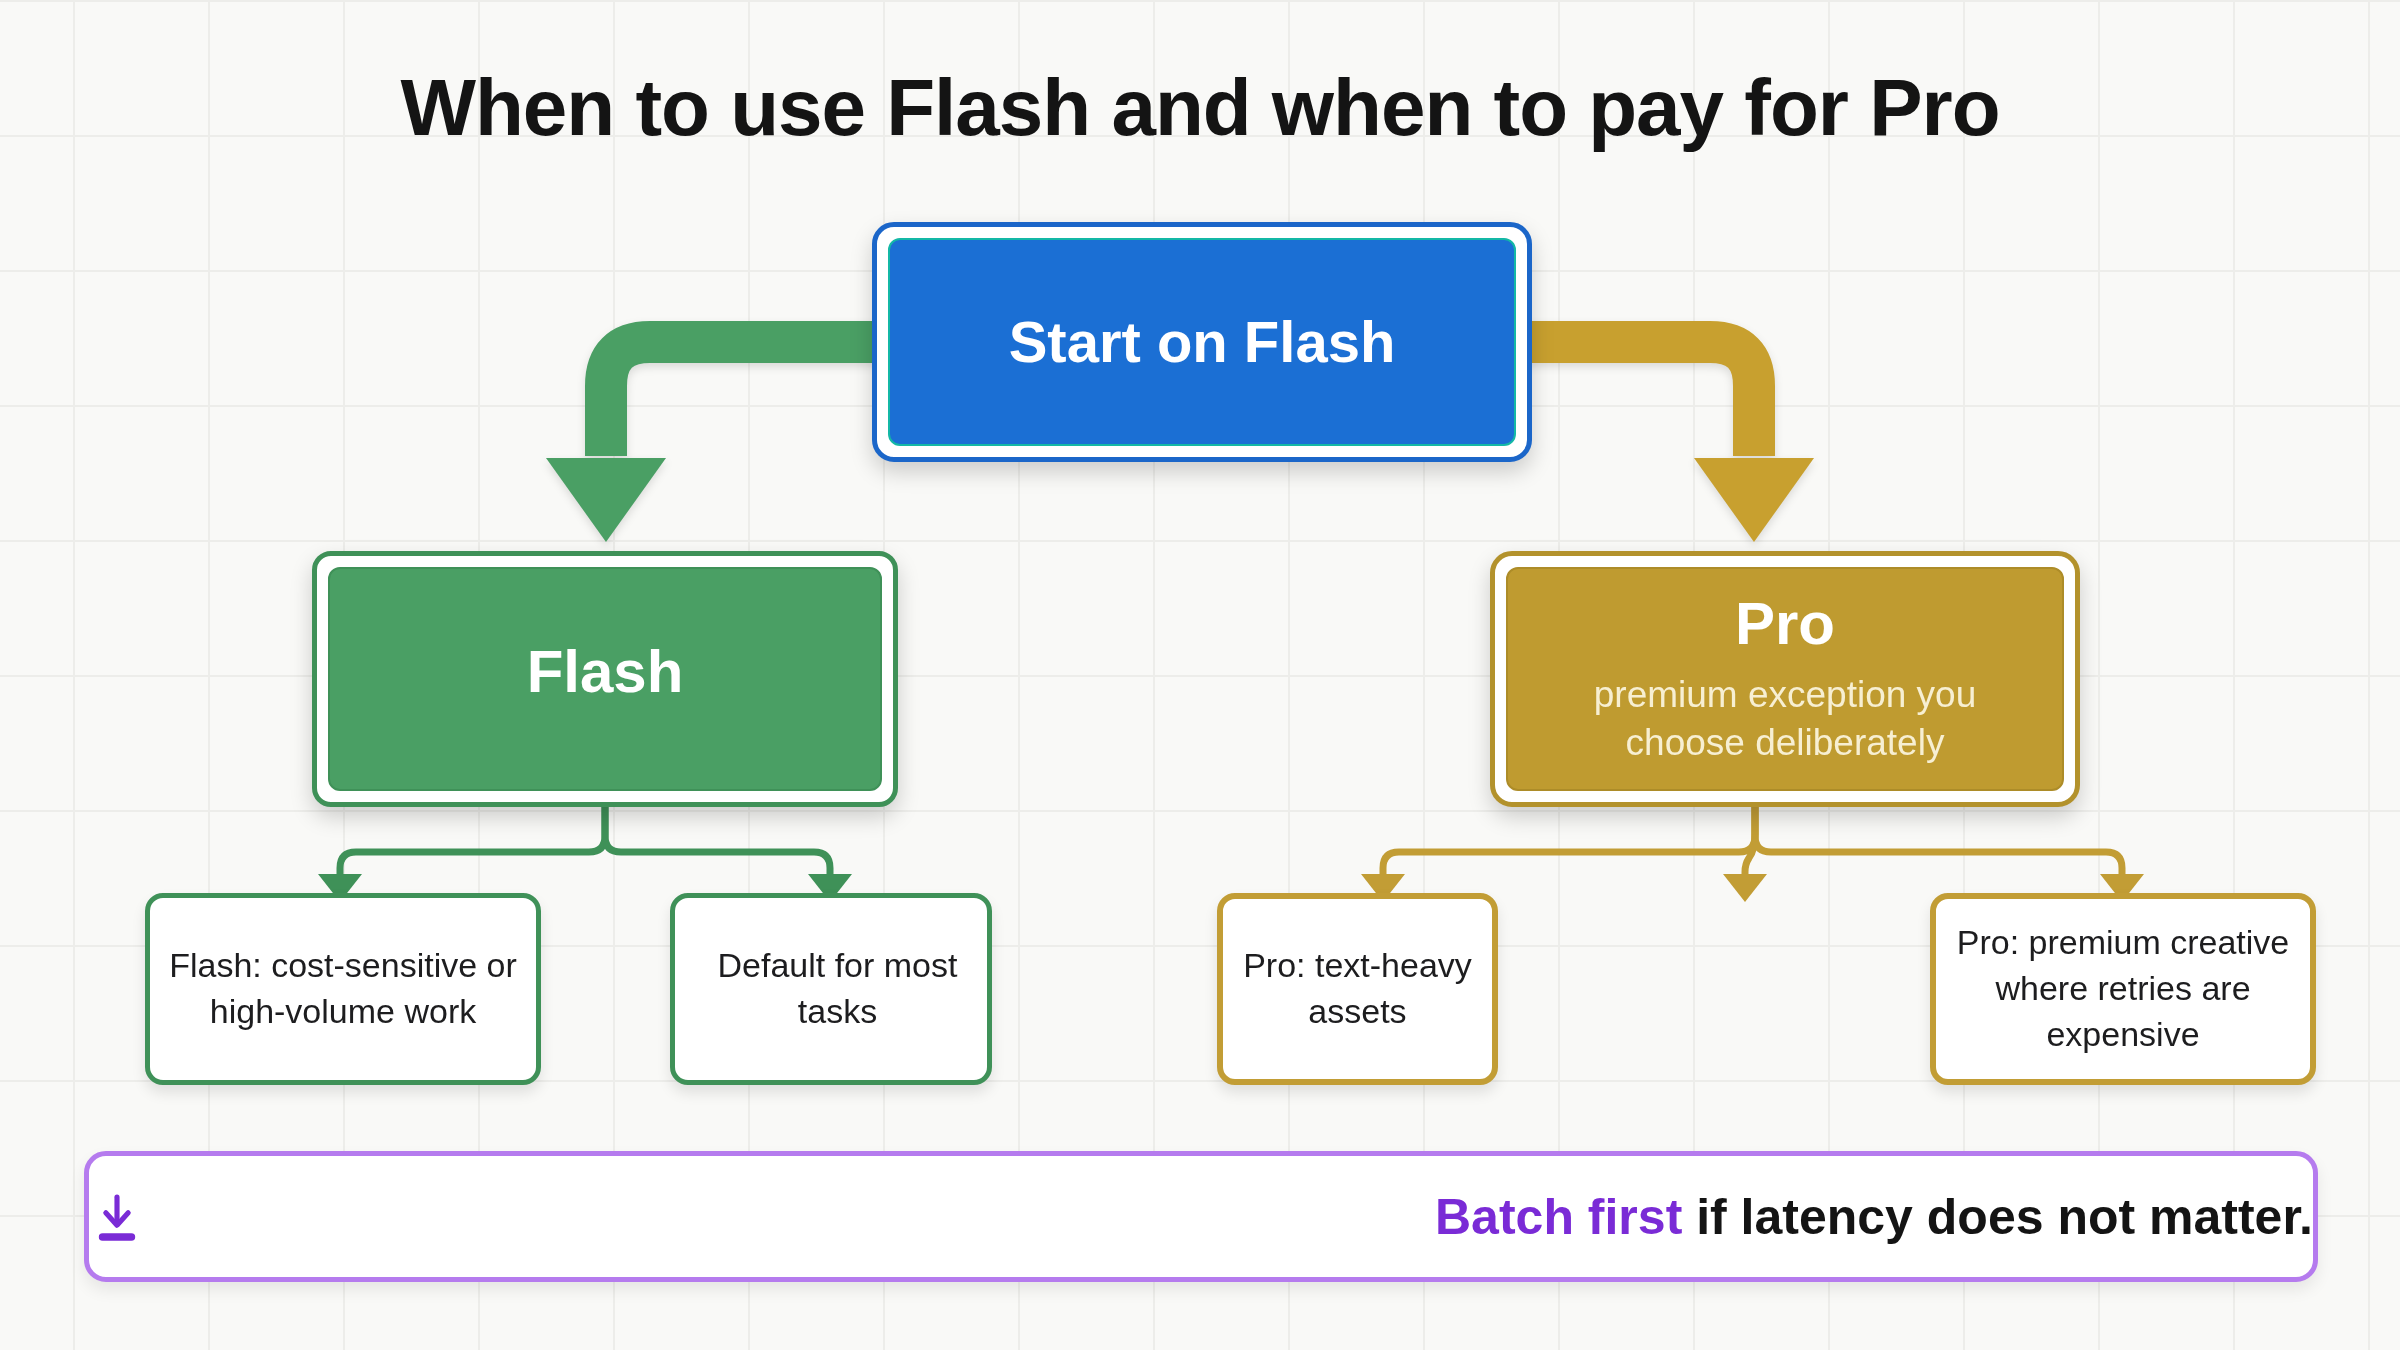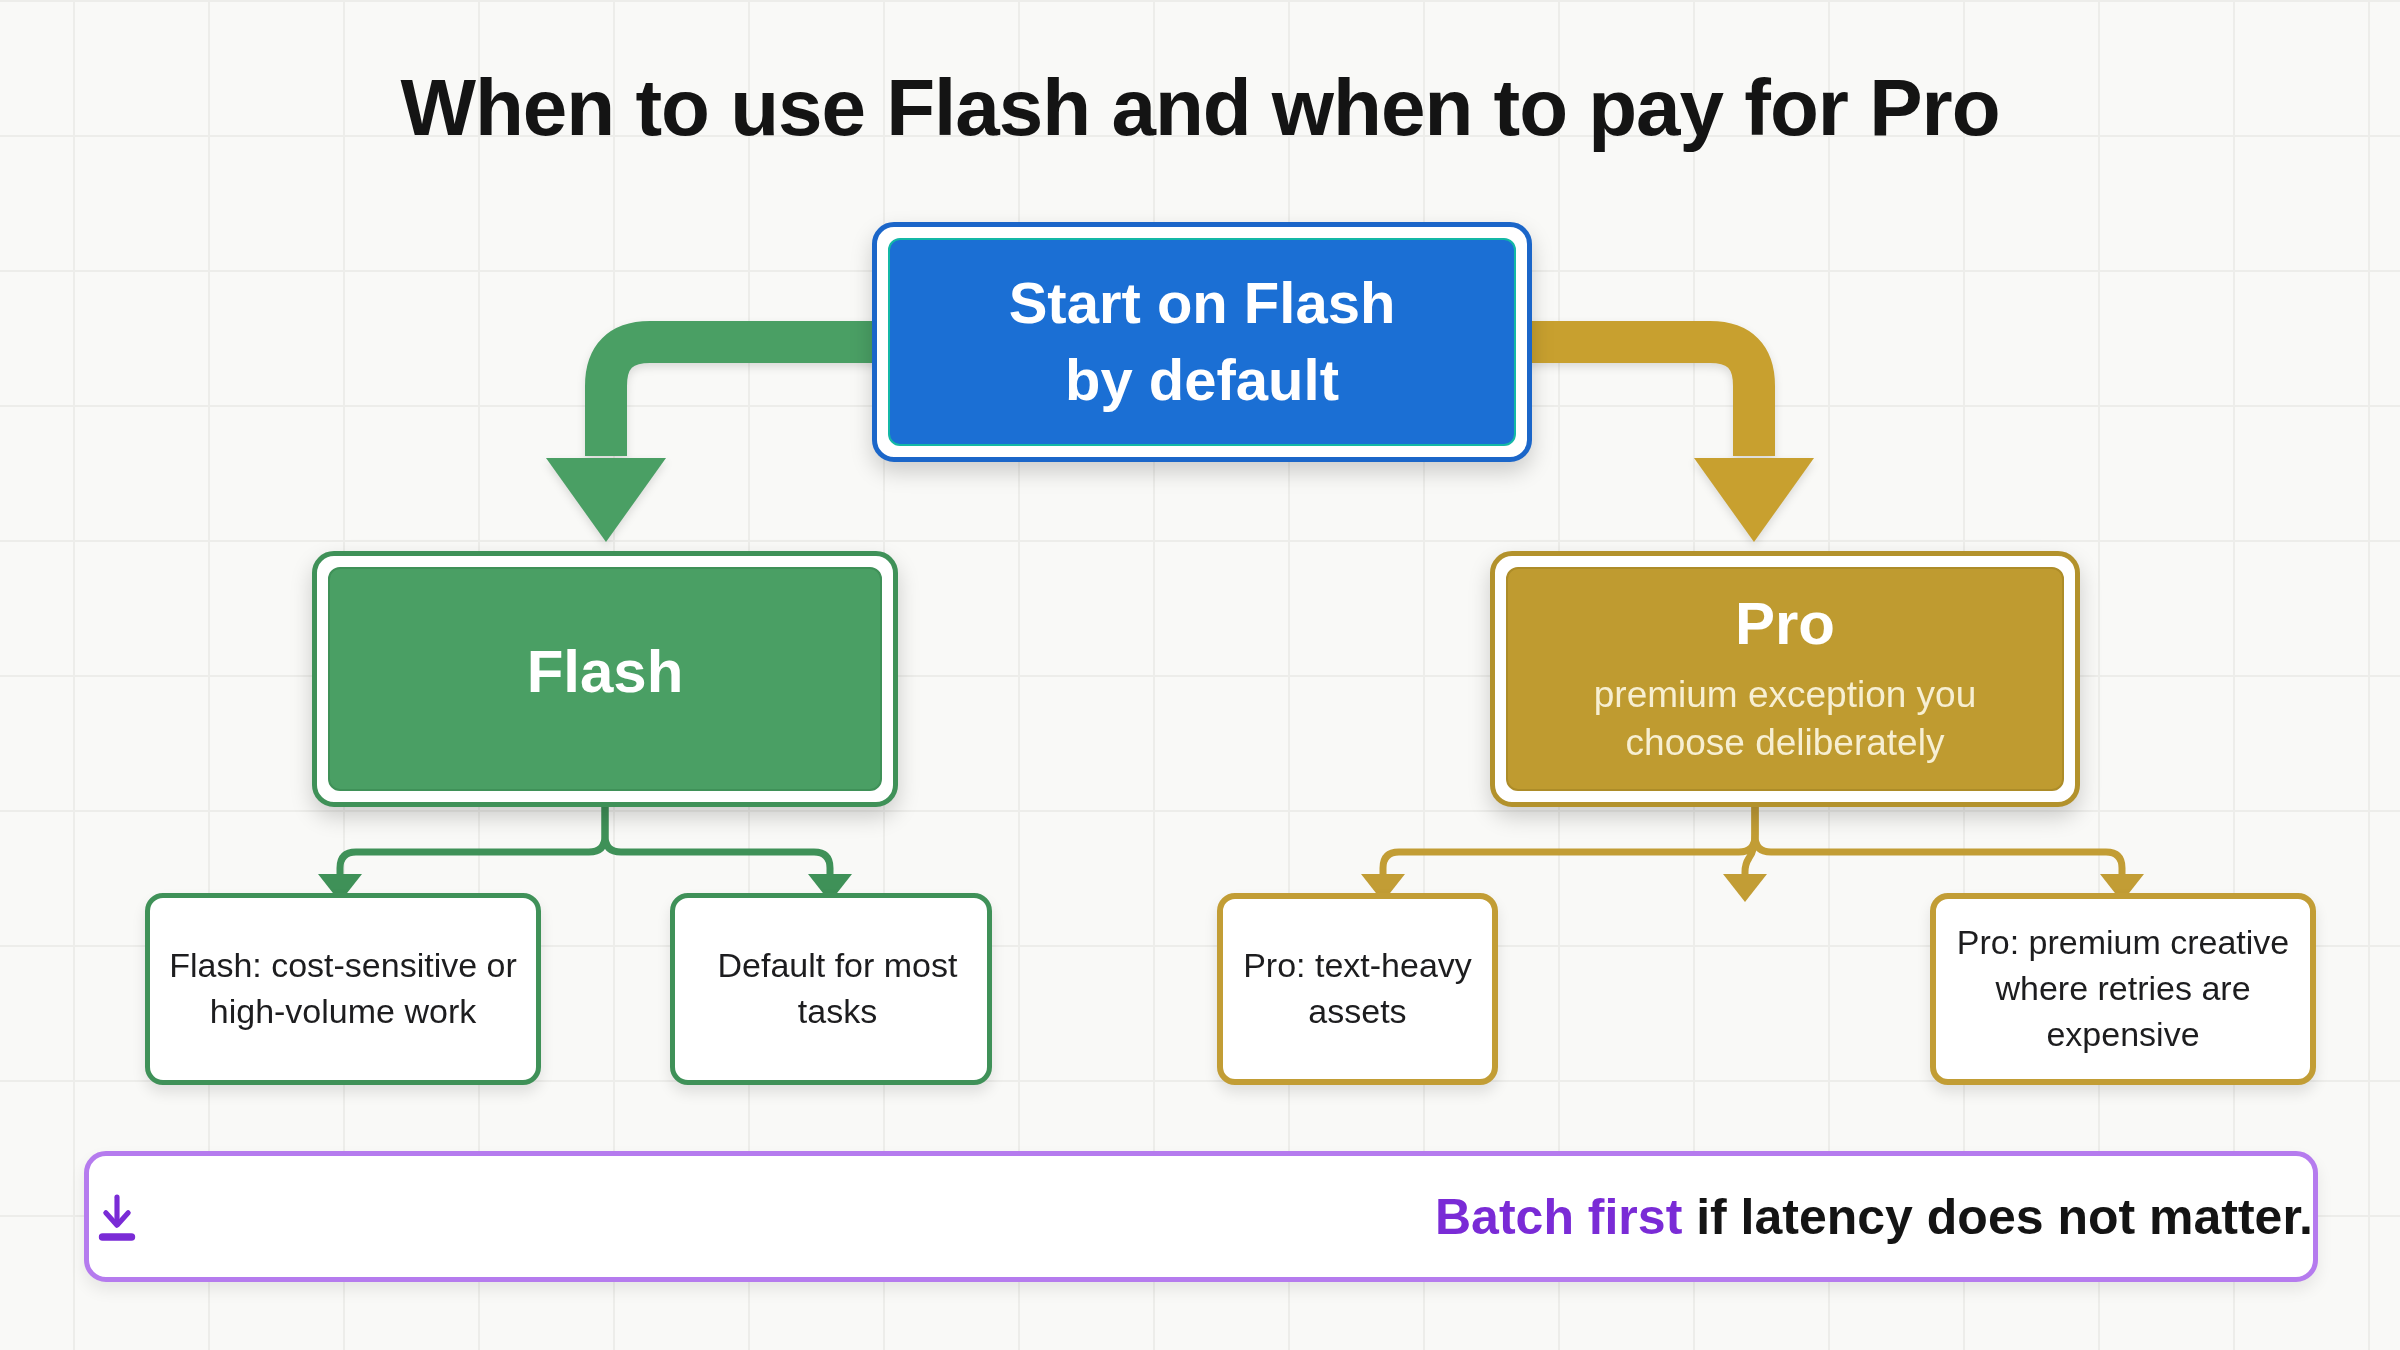--- a/index.html
+++ b/index.html
@@ -94,25 +94,24 @@
     <g fill="#c29d35">
       <polygon points="1361,874 1405,874 1383,902"></polygon>
       <polygon points="1723,874 1767,874 1745,902"></polygon>
       <polygon points="2100,874 2144,874 2122,902"></polygon>
     </g>
   </svg>
 
   <div class="sign blue" style="left:872px;top:222px;width:660px;height:240px;">
     <div class="inner">
       <div class="root-label">Start on Flash</div>
-      <div class="root-label">by default</div>
     </div>
   </div>
 
-  <div class="sign green" style="left:312px;top:551px;width:586px;height:256px;">
+  <div class="sign green" style="left:312px;top:551px;width:586px;height:256px;border-radius:19px;">
     <div class="inner">
       <div class="node-title">Flash</div>
     </div>
   </div>
 
   <div class="sign gold" style="left:1462px;top:551px;width:590px;height:256px;">
     <div class="inner">
       <div class="node-title">Pro</div>
       <div class="node-sub" style="max-width:460px;">premium exception you choose deliberately</div>
     </div>

